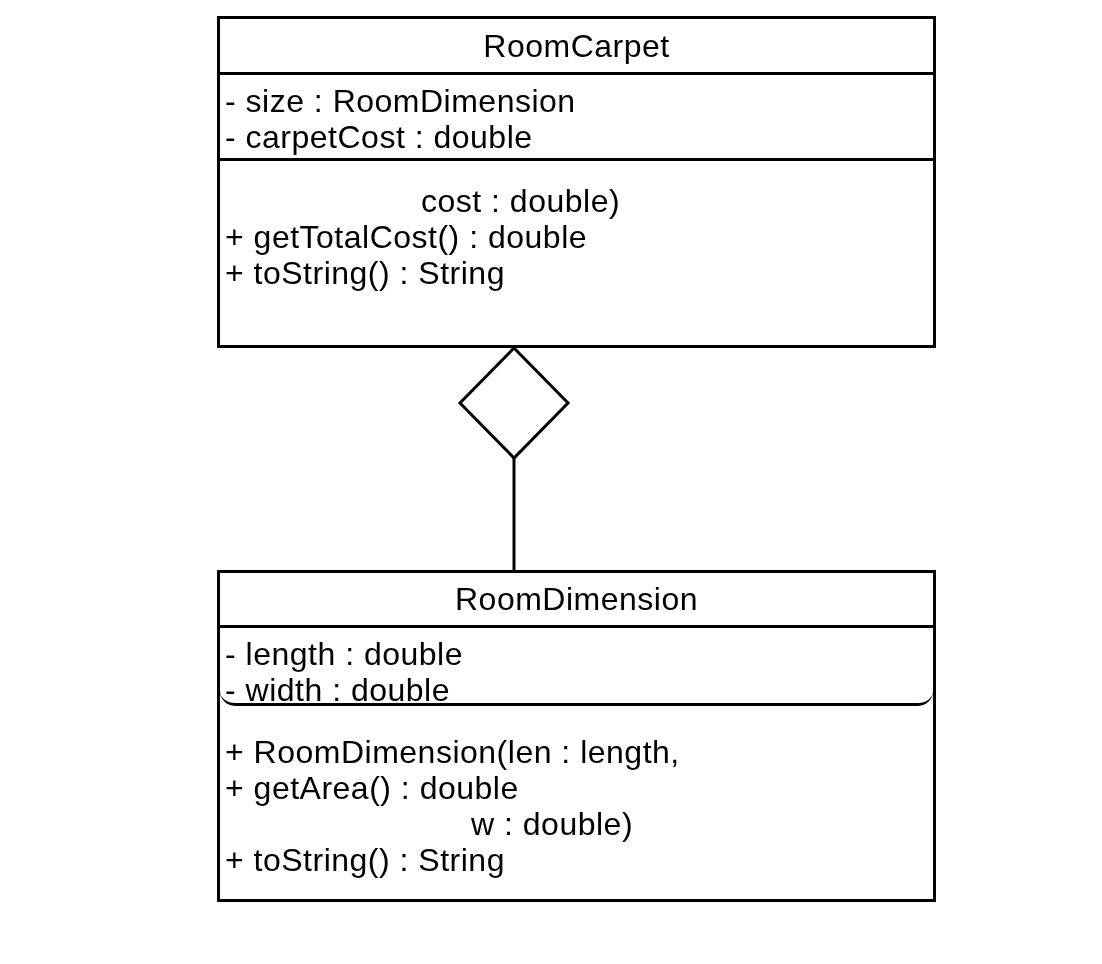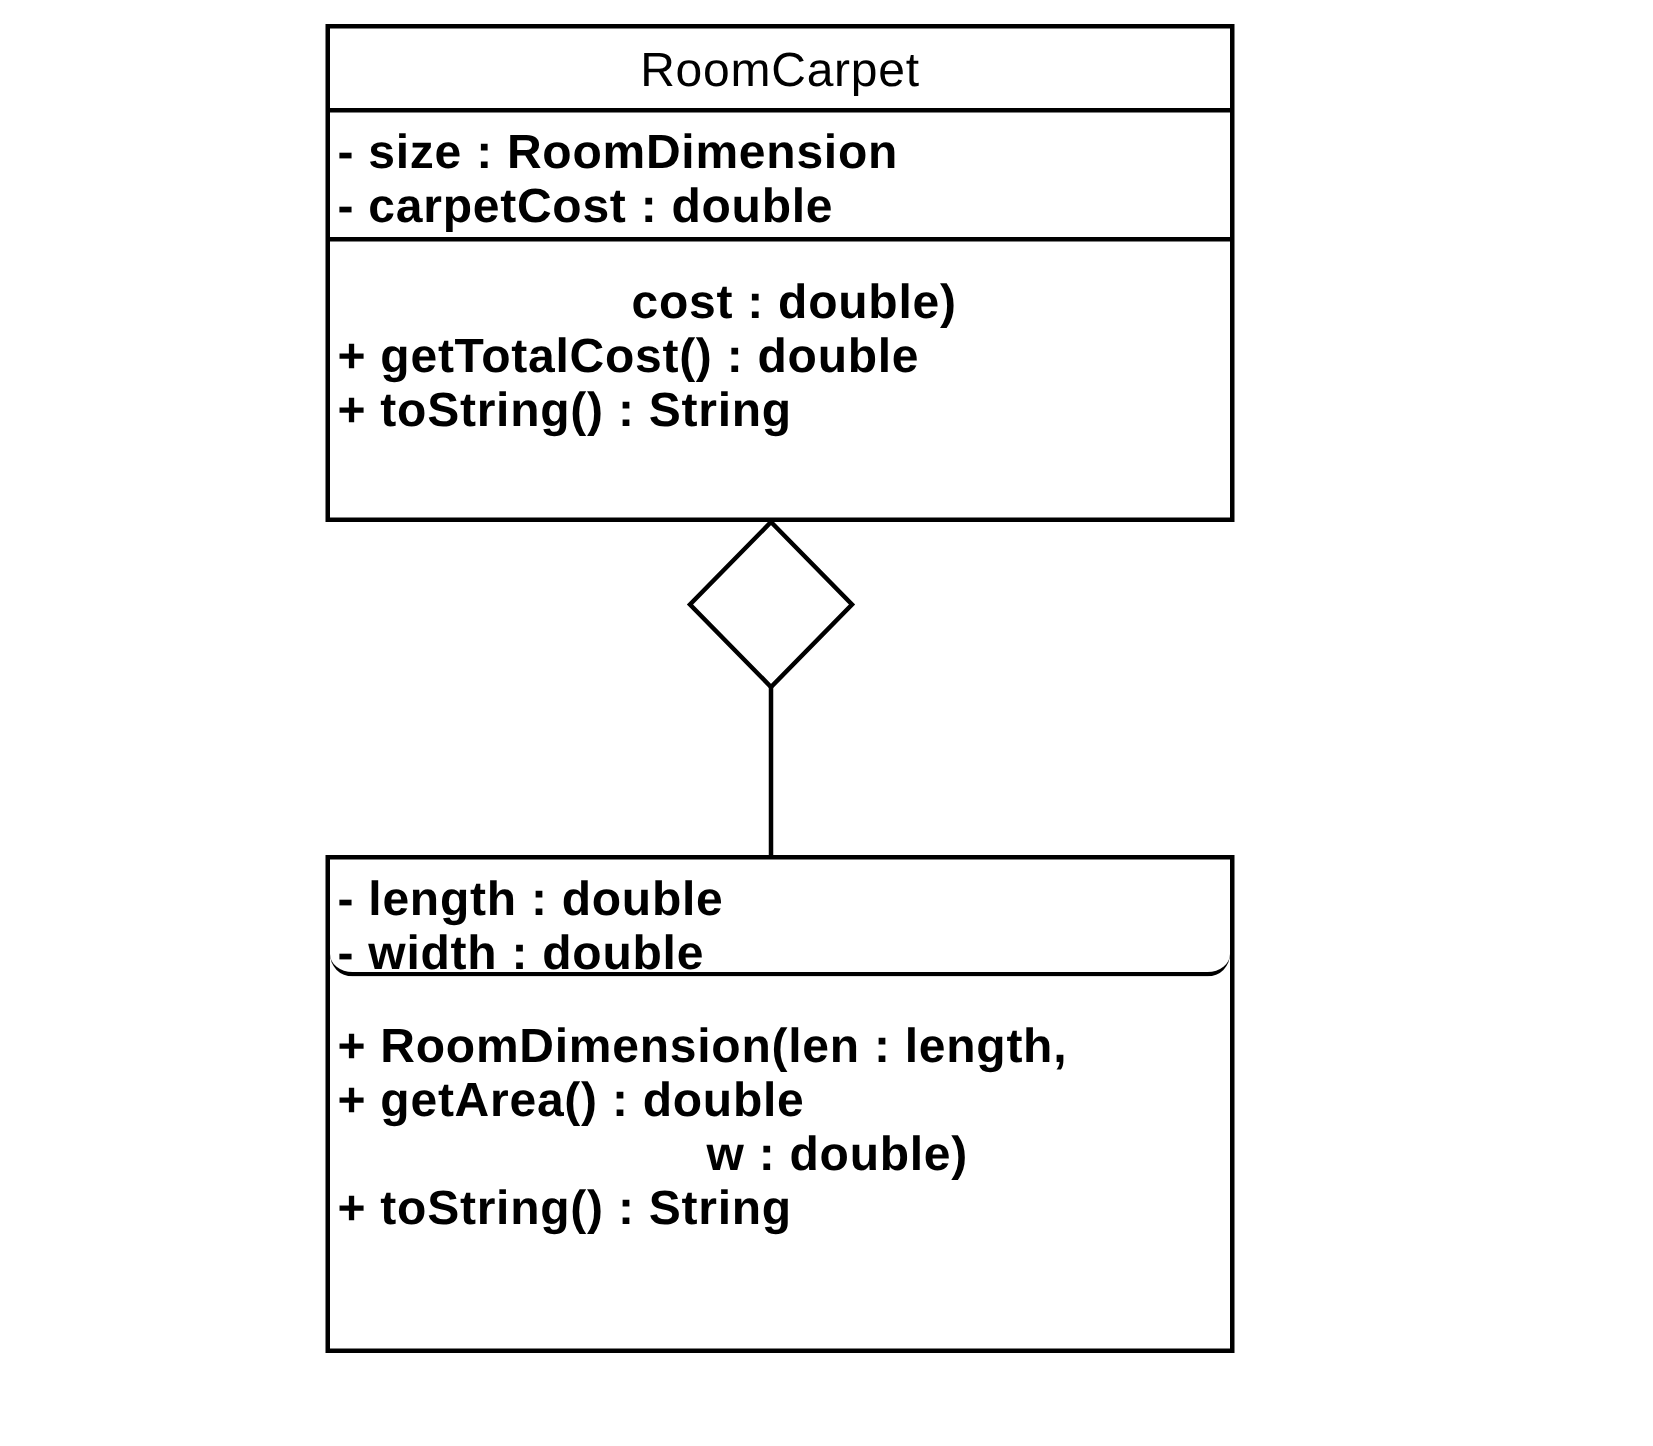--- a/index.html
+++ b/index.html
@@ -12,21 +12,21 @@
     width: 1102px;
     height: 964px;
     background: #ffffff;
     font-family: "Liberation Sans", "DejaVu Sans", sans-serif;
     color: #000000;
     overflow: hidden;
   }
   .uml-class {
     position: absolute;
     left: 217px;
-    width: 606px;
+    width: 719px;
     border: 3px solid #000000;
     background: #ffffff;
     box-sizing: border-box;
     display: flex;
     flex-direction: column;
   }
   .class-a { top: 16px;  height: 332px; }
   .class-b { top: 570px; height: 332px; }
 
   .compartment {
@@ -52,21 +52,21 @@
   }
   .class-a .attrs { height: 86px; }
   .class-b .attrs { height: 78px; border-radius: 15px; }
 
   .compartment.methods {
     flex: 1 1 auto;
     padding: 22px 4px 0 5px;
   }
   .class-b .methods { padding-top: 28px; }
 
-  .line { height: 36px; font-weight: bold; }
+  .line { height: 36px; }
   .indent-a { padding-left: 196px; }
   .indent-b { padding-left: 246px; }
 
   .connector {
     position: absolute;
     left: 454px;
     top: 345px;
     width: 121px;
     height: 230px;
   }
@@ -97,20 +97,21 @@
       <div class="line">+ toString() : String</div>
     </div>
   </div>
 
   <svg class="connector" viewBox="0 0 121 230" xmlns="http://www.w3.org/2000/svg">
     <polygon points="60,3 114,58 60,113 6,58"></polygon>
     <line x1="60" y1="113" x2="60" y2="230"></line>
   </svg>
 
   <div class="uml-class class-b">
+    <div class="compartment title">RoomDimension</div>
     <div class="compartment attrs">
       <div class="line">- length : double</div>
       <div class="line">- width : double</div>
     </div>
     <div class="compartment methods">
       <div class="line">+ RoomDimension(len : length,</div>
       <div class="line">+ getArea() : double</div>
       <div class="line indent-b">w : double)</div>
       <div class="line">+ toString() : String</div>
     </div>

